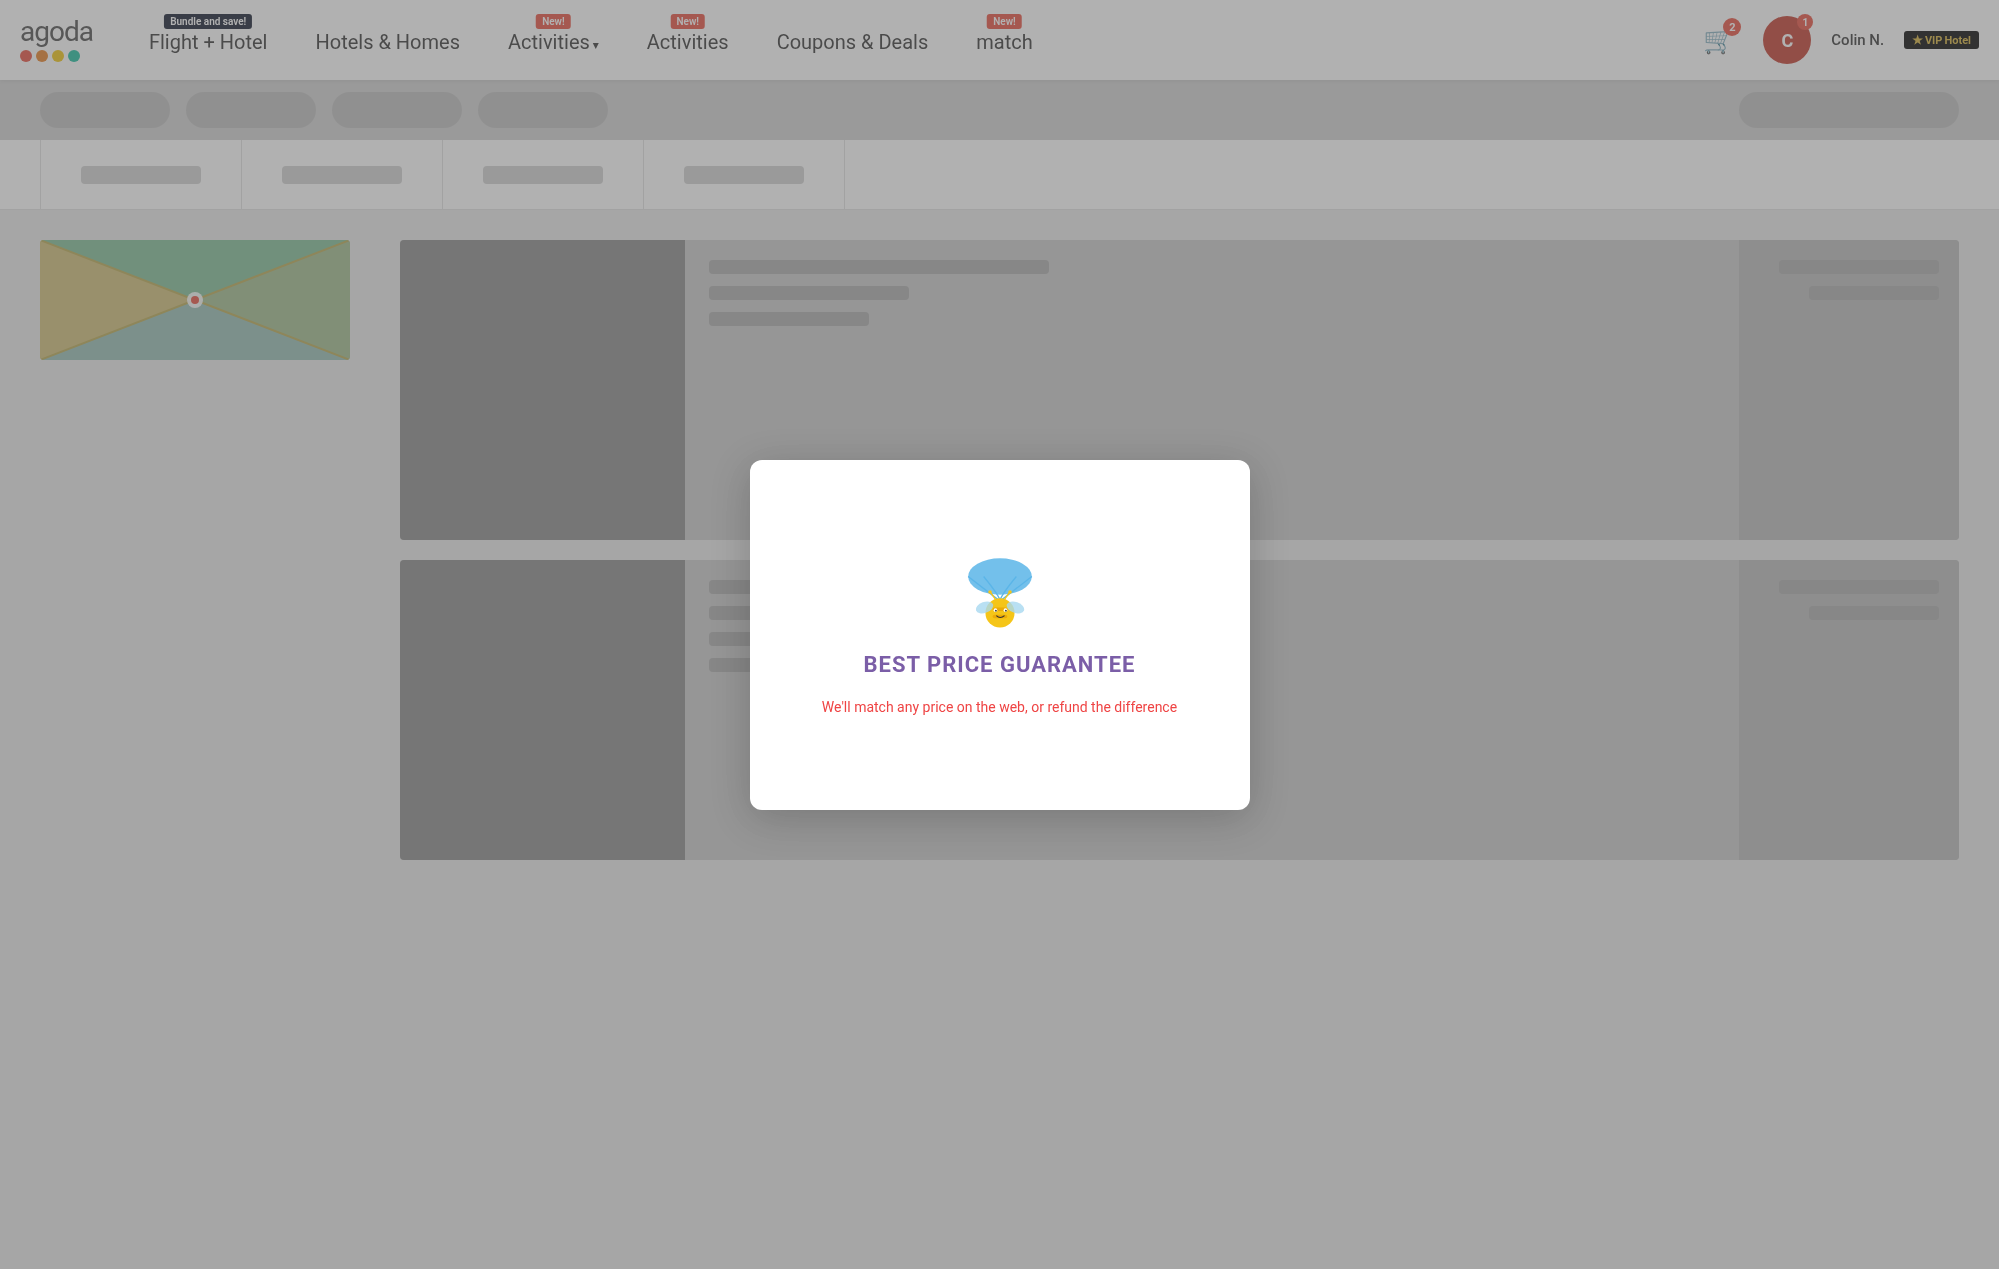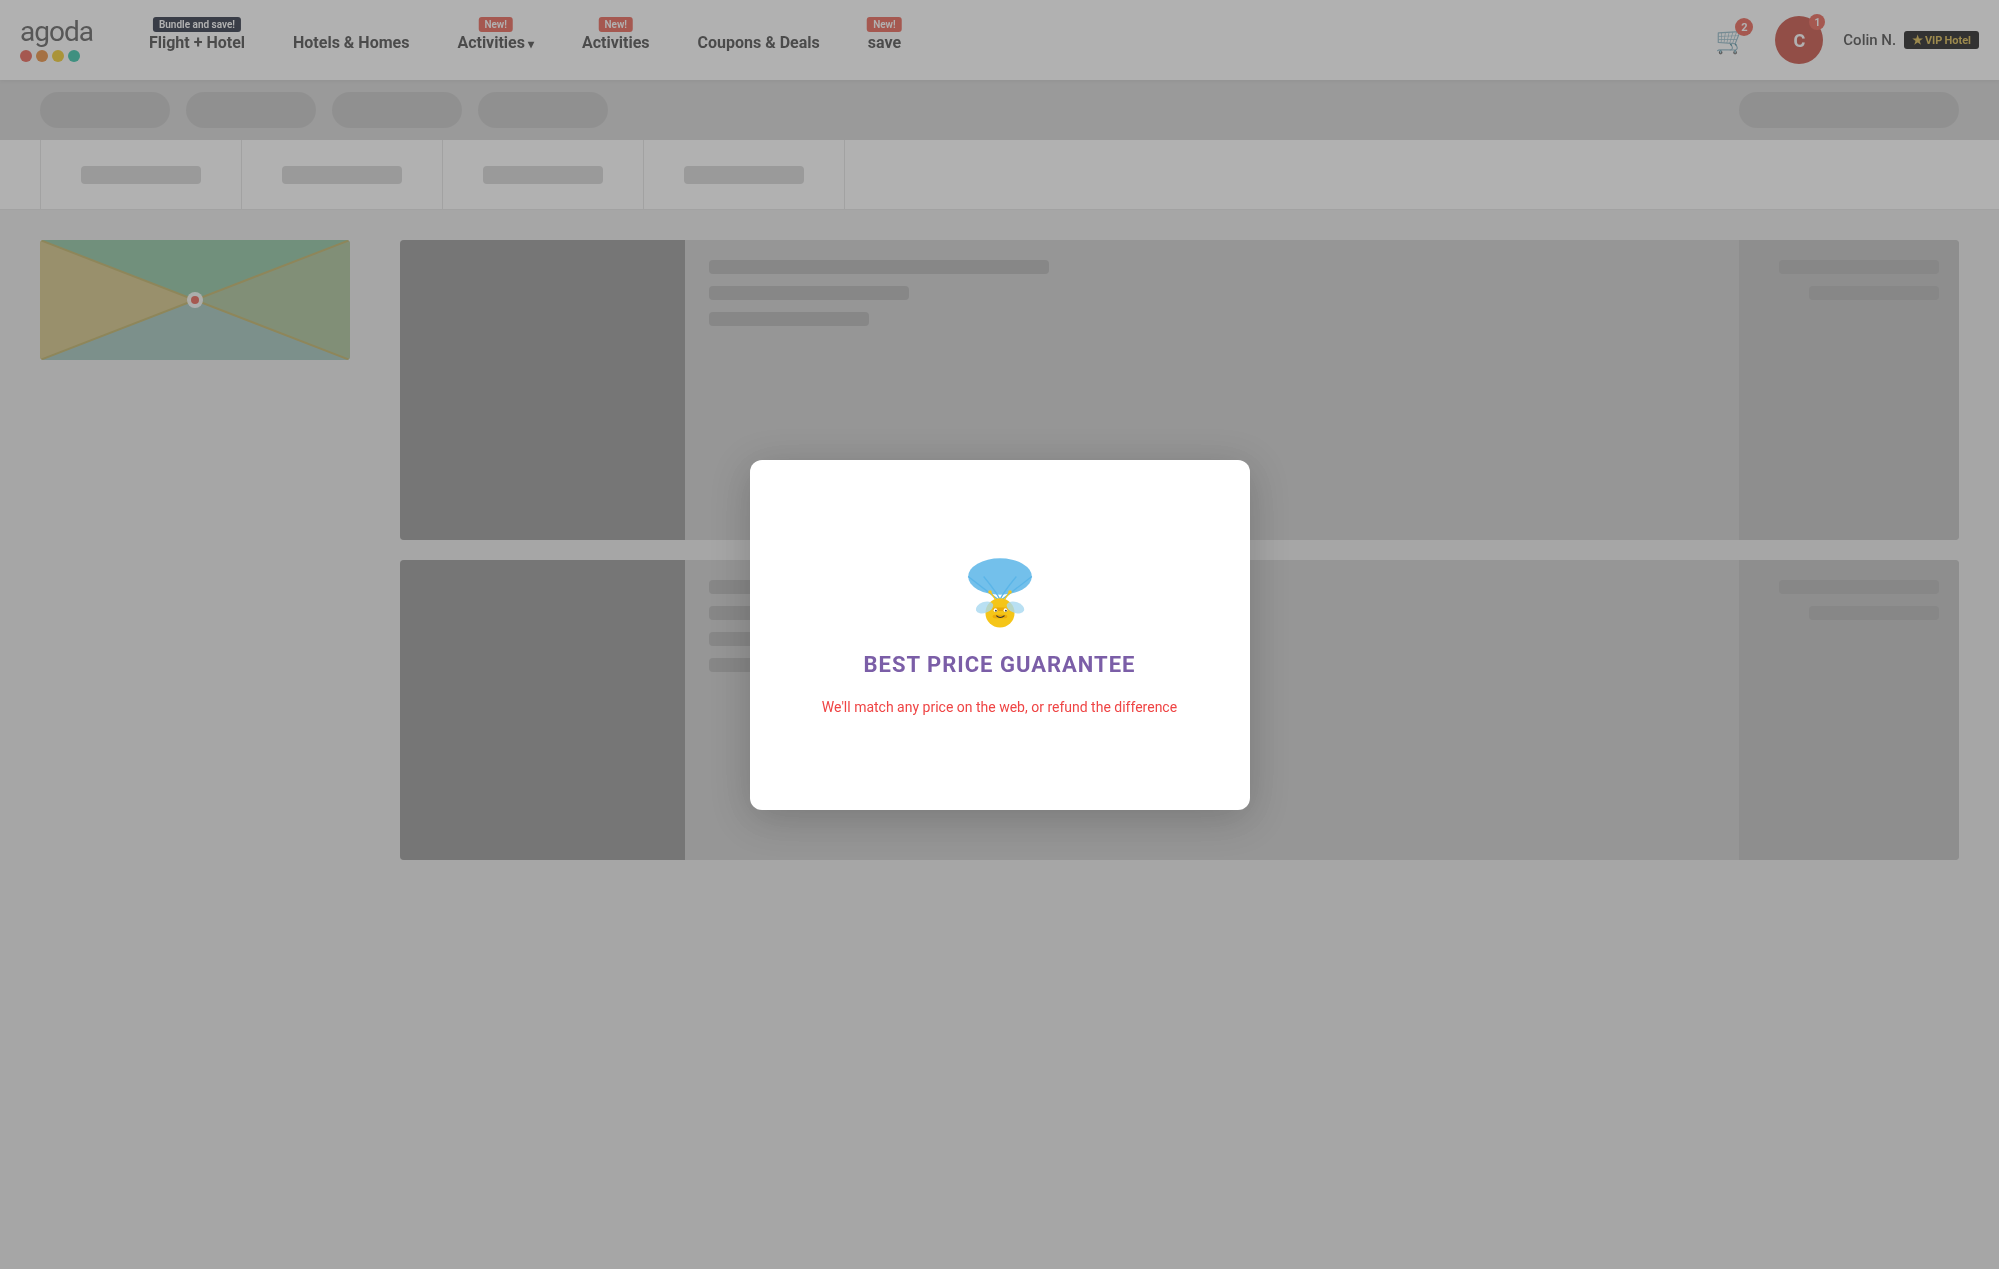--- a/index.html
+++ b/index.html
@@ -69,23 +69,23 @@
       font-size: 10px;
       font-weight: 600;
       padding: 2px 6px;
       border-radius: 3px;
       white-space: nowrap;
     }
     .nav-badge.new-badge {
       background: #e74c3c;
     }
     .nav-label {
-      font-size: 16px;
+      font-size: 20px;
       color: #333;
-      font-weight: 700;
+      font-weight: 400;
       margin-top: 4px;
       white-space: nowrap;
     }
     .nav-label.with-arrow::after {
       content: ' ▾';
       font-size: 12px;
     }
     .nav-spacer { flex: 1; }
 
     .nav-right {
@@ -146,21 +146,21 @@
       width: 16px;
       height: 16px;
       border-radius: 50%;
       display: flex;
       align-items: center;
       justify-content: center;
     }
     .user-info {
       display: flex;
       align-items: center;
-      gap: 8px;
+      gap: 20px;
       cursor: pointer;
     }
     .user-name {
       font-size: 15px;
       color: #333;
       font-weight: 500;
     }
     .user-badge {
       display: flex;
       align-items: center;
@@ -383,21 +383,21 @@
     <span class="nav-badge new-badge">New!</span>
     <span class="nav-label">Activities</span>
   </div>
 
   <div class="nav-item">
     <span class="nav-label">Coupons &amp; Deals</span>
   </div>
 
   <div class="nav-item">
     <span class="nav-badge new-badge">New!</span>
-    <span class="nav-label">save</span>
+    <span class="nav-label">match</span>
   </div>
 
   <div class="nav-spacer"></div>
 
   <div class="nav-right">
 
     <div class="cart-btn">
       <span class="cart-icon-svg">🛒</span>
       <span class="cart-count">2</span>
     </div>

